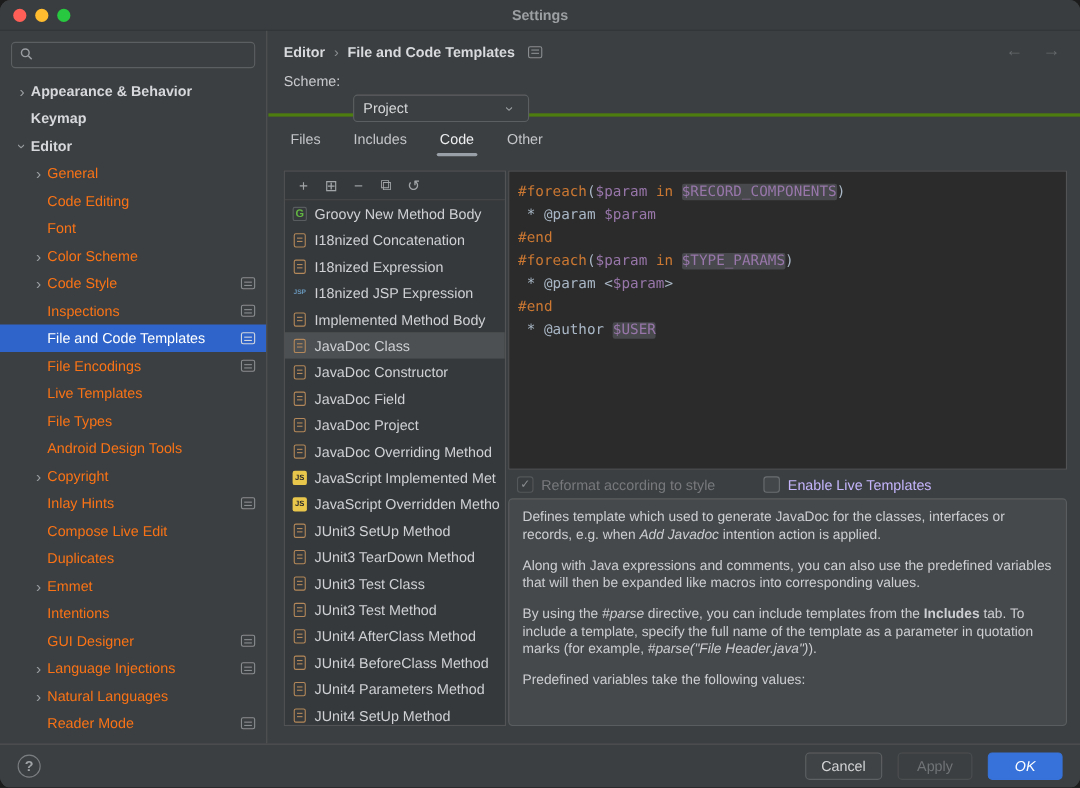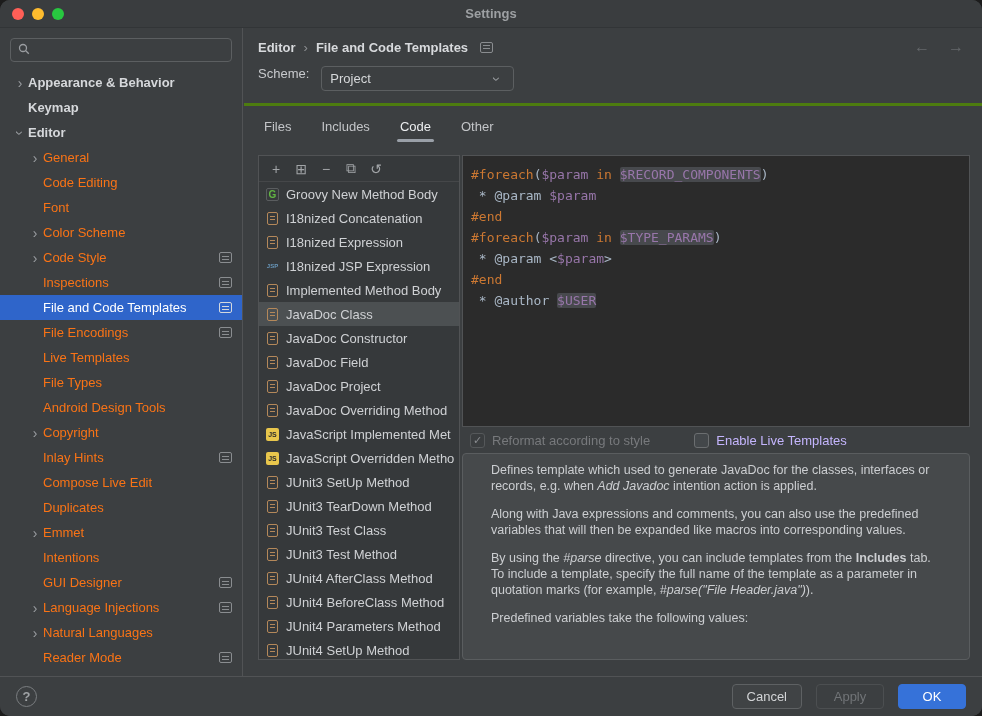--- a/index.html
+++ b/index.html
@@ -39,22 +39,22 @@
   
   .content { position:absolute; left:244px; top:28px; right:0; bottom:40px; display:flex; flex-direction:column; }
   .header-row { height:38px; display:flex; align-items:center; padding:0 14px; }
   .breadcrumb { display:flex; align-items:center; gap:8px; font-weight:bold; color:#d8dadd; }
   .crumb-sep { color:#8a8d90; font-weight:normal; }
   .breadcrumb .badge-icon { position:static; margin-left:4px; }
   .nav-arrows { margin-left:auto; display:flex; gap:18px; color:#65686b; font-size:16px; padding-right:4px; }
   .scheme-row { height:40px; display:flex; align-items:flex-start; padding:0 14px; gap:12px;
     border-bottom:3px solid #4d7c0f; }
   .scheme-label { color:#c8cacd; }
-  .select { width:193px; height:25px; border:1px solid #5c5f61; border-radius:4px; background:#3c3f41;
-    display:flex; align-items:center; padding:0 8px; }
+  .select { width:160px; height:25px; border:1px solid #5c5f61; border-radius:4px; background:#3c3f41;
+    display:flex; align-items:center; padding:0 8px;margin-top:20px; }
   .select-value { flex:1; color:#d6d8da; }
   .tabs-row { height:39px; display:flex; align-items:flex-end; padding:0 17px; gap:24px; }
   .tab { padding:8px 3px 11px; color:#c3c5c8; position:relative; cursor:default; }
   .tab.selected { color:#eceef0; }
   .tab.selected::after { content:""; position:absolute; left:0; right:0; bottom:3px; height:3px;
     background:#9aa0a8; border-radius:2px; }
   .panels { flex:1; display:flex; margin:10px 12px 16px 14px; gap:2px; min-height:0; }
   
   .list-panel { width:202px; flex:none; border:1px solid #515355; background:#36393b;
     display:flex; flex-direction:column; overflow:hidden; }
@@ -86,35 +86,35 @@
   .options-row { height:26px; flex:none; display:flex; align-items:center; padding:0 8px; gap:44px; }
   .checkbox-item { display:flex; align-items:center; gap:7px; }
   .cb { width:15px; height:15px; border-radius:3px; border:1px solid #6b6e70; background:#43474a;
     display:flex; align-items:center; justify-content:center; font-size:11px; color:#c8cacd; }
   .cb.checked::after { content:"✓"; }
   .checkbox-item.disabled .cb { border-color:#55585a; background:#3a3d3f; color:#8a8d90; }
   .checkbox-item.disabled .cb-label { color:#77797c; }
   .cb-label { color:#c4b5fd; }
   .desc-label { flex:none; padding:6px 0 4px 8px; color:#c8cacd; }
   .desc-box { flex:1; background:#46494b; border:1px solid #5a5d5f; border-radius:4px;
-    padding:8px 28px; font-size:12.5px; line-height:16px; color:#ccced1; overflow:hidden; }
+    padding:8px 12px; font-size:12.5px; line-height:16px; color:#ccced1; overflow:hidden; }
   .desc-box p + p { margin-top:12px; }
   .desc-box .i { font-style:italic; }
   .desc-box .b { font-weight:bold; }
   
   .footer { position:absolute; left:0; right:0; bottom:0; height:40px; border-top:1px solid #515355;
     display:flex; align-items:center; padding:0 16px; background:#3c3f41; }
   .help-circle { width:21px; height:21px; border-radius:50%; border:1px solid #7b7e81; color:#a0a3a6;
     display:flex; align-items:center; justify-content:center; font-size:13px; font-weight:bold; }
   .footer-buttons { margin-left:auto; display:flex; gap:14px; }
   .btn { min-width:68px; height:25px; border-radius:4px; display:flex; align-items:center;
     justify-content:center; padding:0 14px; cursor:default; }
   .btn.normal   { border:1px solid #5e6163; background:#404345; color:#d2d4d6; }
   .btn.disabled { border:1px solid #4c4f51; background:#3c3f41; color:#717477; }
-  .btn.primary  { border:1px solid #3672d9; background:#3672d9; color:#ffffff; }
+  .btn.primary  { border:1px solid #3672d9; background:#3672d9; color:#ffffff;font-style:italic; }
 </style>
 </head>
 <body>
 
 <div class="window">
 
   <div class="titlebar">
     <div class="traffic">
       <span class="light red"></span>
       <span class="light yellow"></span>

